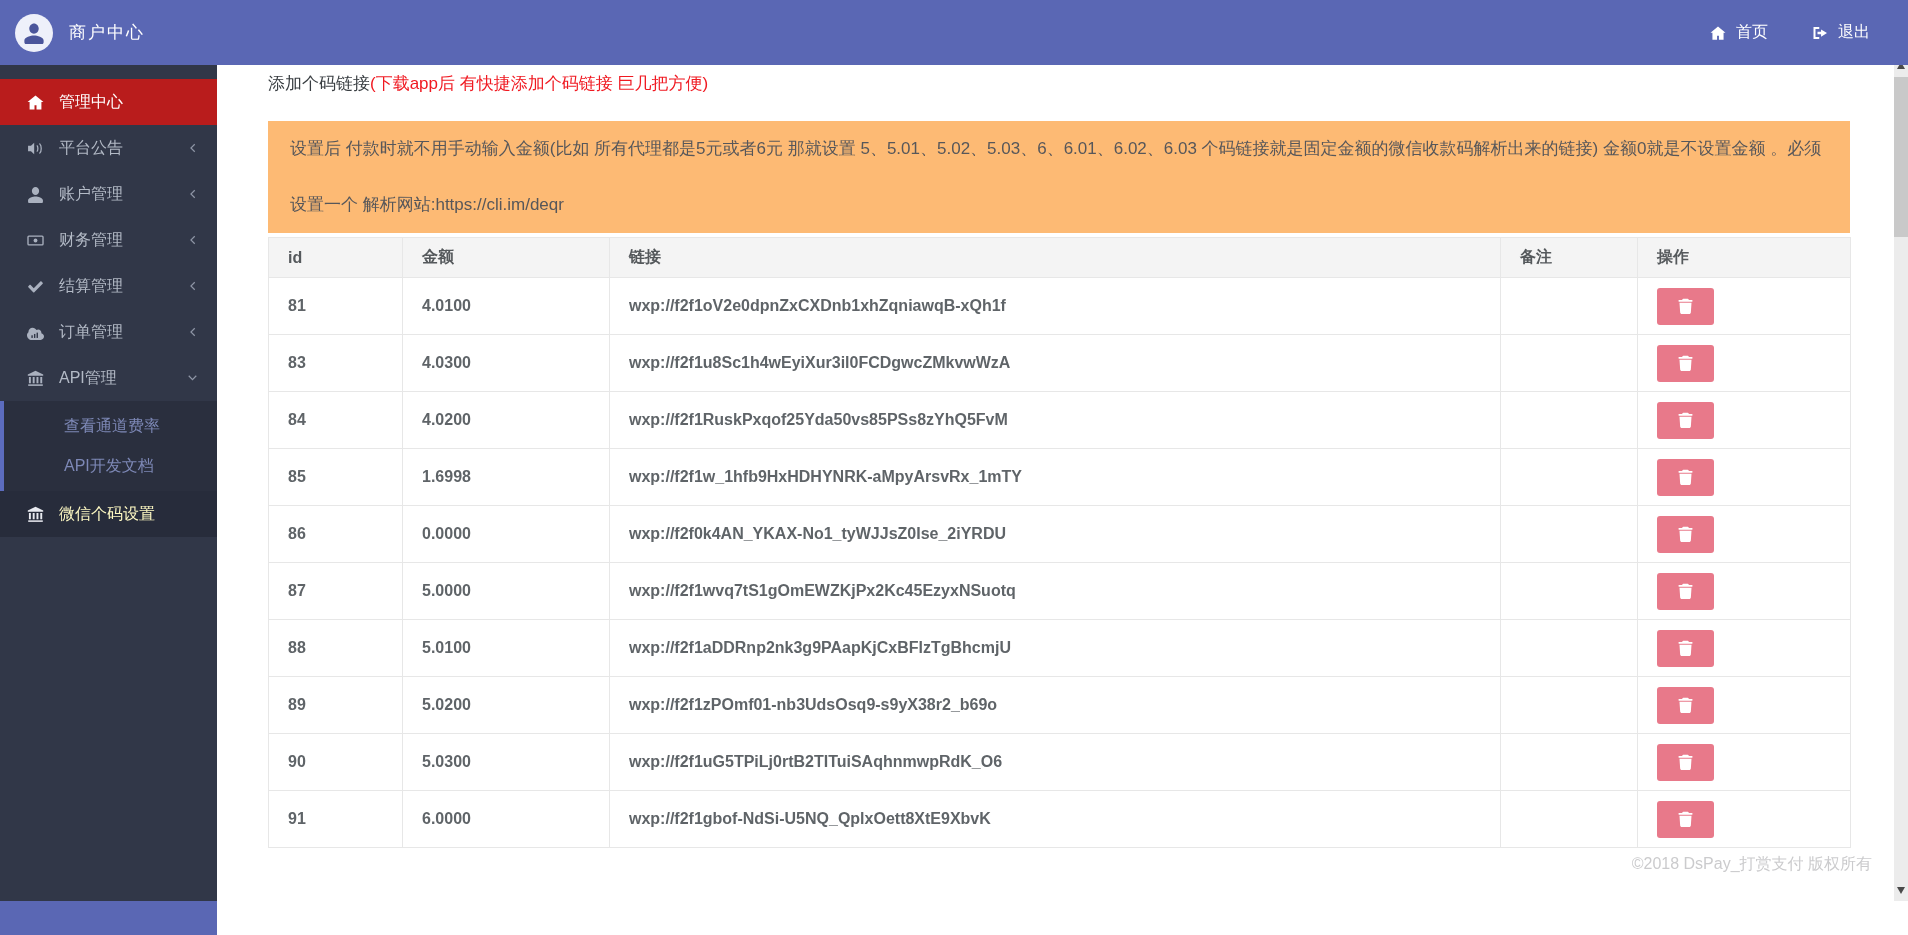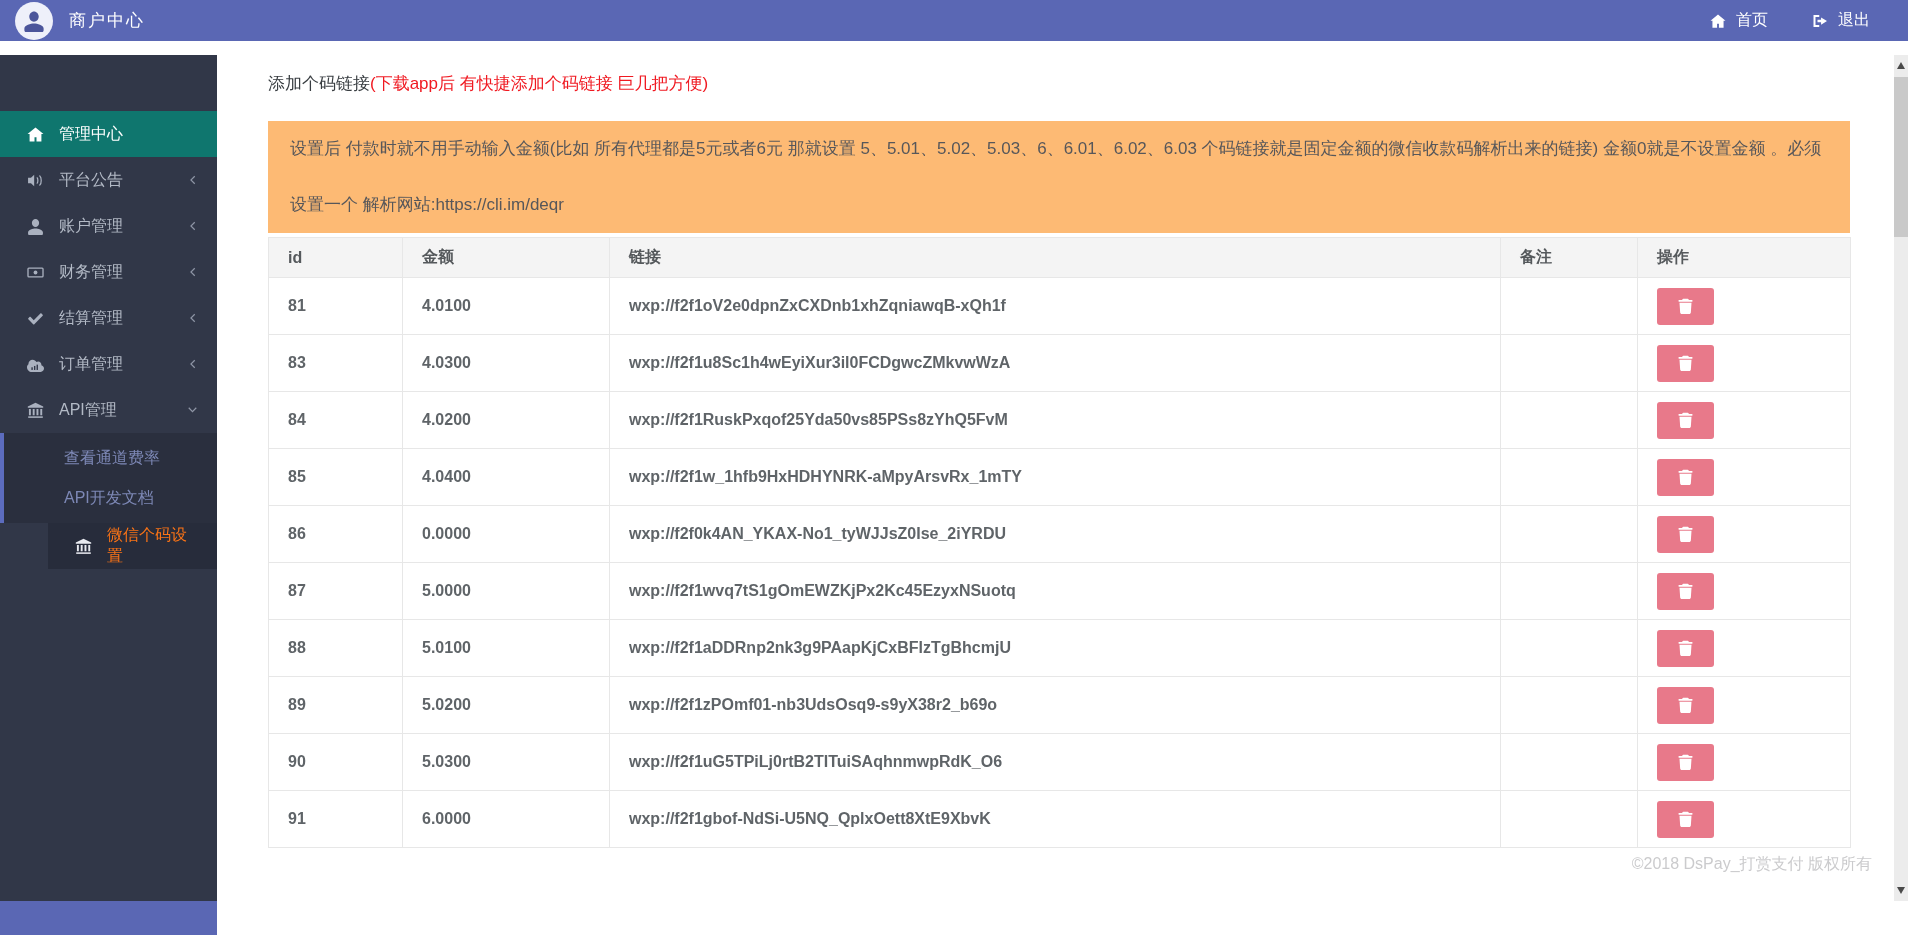--- a/index.html
+++ b/index.html
@@ -3,45 +3,45 @@
 <meta charset="utf-8">
 <style>
   html,body{margin:0;padding:0;}
   body{
     width:1908px;height:935px;position:relative;overflow:hidden;
     background:#ffffff;
     font-family:"Liberation Sans","DejaVu Sans",sans-serif;
     -webkit-font-smoothing:antialiased;
   }
   
-  .topbar{position:absolute;left:0;top:0;width:1908px;height:41px;background:#5a67b4;
+  .topbar{position:absolute;left:0;top:0;width:1908px;height:65px;background:#5a67b4;
     display:flex;align-items:center;justify-content:space-between;z-index:9;}
   .brand{display:flex;align-items:center;gap:16px;padding-left:15px;}
   .avatar{width:38px;height:38px;border-radius:50%;background:#eef0fa;
     display:flex;align-items:center;justify-content:center;}
   .avatar svg{width:22px;height:22px;fill:#4b559b;}
   .brand-title{color:#ffffff;font-size:17px;letter-spacing:2px;}
   .top-nav{display:flex;align-items:center;gap:44px;padding-right:38px;}
   .top-link{display:flex;align-items:center;gap:10px;color:#ffffff;font-size:16px;cursor:pointer;}
   .top-link svg{width:16px;height:16px;fill:#ffffff;}
   
   .sidebar{position:absolute;left:0;top:55px;width:217px;height:846px;background:#313748;
     box-sizing:border-box;padding-top:24px;}
   .side-item{height:46px;display:flex;align-items:center;padding:0 20px 0 27px;
     color:#b3bac6;font-size:16px;cursor:pointer;}
   .side-item svg.mi{width:17px;height:17px;fill:#aab1bf;margin-right:15px;flex:none;}
   .side-item .lbl{flex:1;}
   .side-item .chev{display:flex;align-items:center;}
   .side-item .chev svg{width:9px;height:14px;fill:#8e95a5;}
   .side-item .chev.down svg{transform:rotate(-90deg);}
-  .side-item.active{background:#0f766e;color:#ffffff;margin-top:32px;}
+  .side-item.active{background:#b91c1c;color:#ffffff;}
   .side-item.active svg.mi{fill:#ffffff;}
   .side-sub{background:#2a2f3e;border-left:4px solid #5c6cbe;box-sizing:border-box;padding:5px 0;}
   .sub-item{height:40px;line-height:40px;padding-left:60px;color:#7d88b6;font-size:16px;cursor:pointer;}
-  .side-item.dark{background:#272c3b;color:#f97316;margin-left:48px;}
+  .side-item.dark{background:#272c3b;color:#fef9c3;}
   .side-item.dark svg.mi{fill:#e8eaf0;}
   
   .content{position:absolute;left:217px;top:55px;width:1677px;height:846px;background:#ffffff;
     box-sizing:border-box;padding:0 44px 0 51px;overflow:hidden;}
   .page-heading{margin:0;padding-top:17px;font-size:17px;font-weight:400;color:#383d41;line-height:24px;}
   .page-heading .hl{color:#f01921;}
   .notice{margin-top:25px;background:#fdba74;color:#57575a;font-size:17px;line-height:56px;
     min-height:112px;box-sizing:border-box;padding:0 22px;}
   table.grid{margin-top:4px;width:1582px;border-collapse:collapse;table-layout:fixed;}
   .grid th,.grid td{border:1px solid #e7e7e7;text-align:left;padding:0 8px 0 19px;
@@ -276,21 +276,21 @@
         <td>wxp://f2f1RuskPxqof25Yda50vs85PSs8zYhQ5FvM</td>
         <td></td>
         <td><button class="btn-del">
               <svg>
                 <use href="#i-trash"></use>
               </svg>
             </button></td>
       </tr>
       <tr>
         <td>85</td>
-        <td>4.0400</td>
+        <td>1.6998</td>
         <td>wxp://f2f1w_1hfb9HxHDHYNRK-aMpyArsvRx_1mTY</td>
         <td></td>
         <td><button class="btn-del">
               <svg>
                 <use href="#i-trash"></use>
               </svg>
             </button></td>
       </tr>
       <tr>
         <td>86</td>

